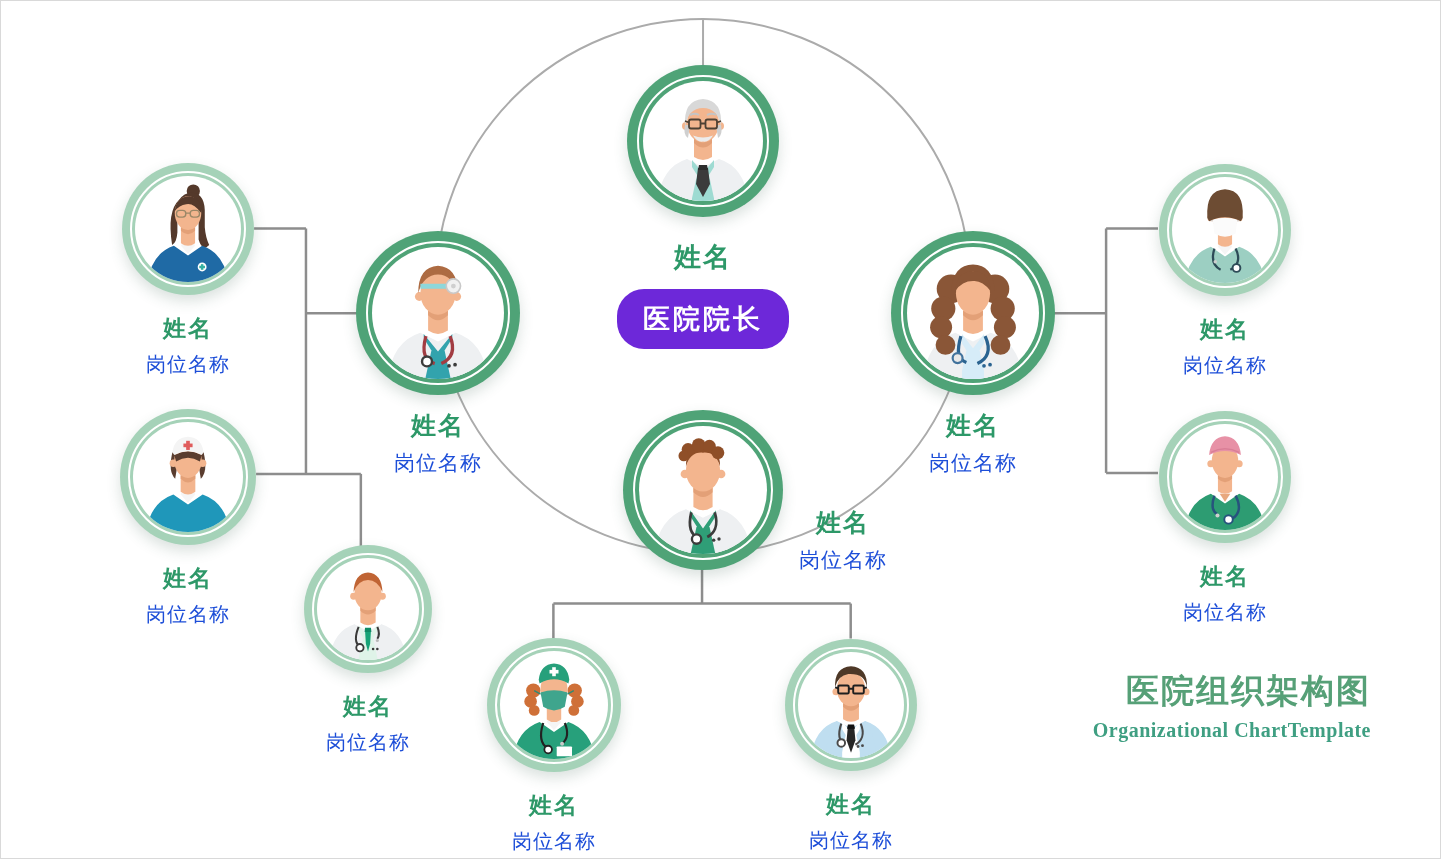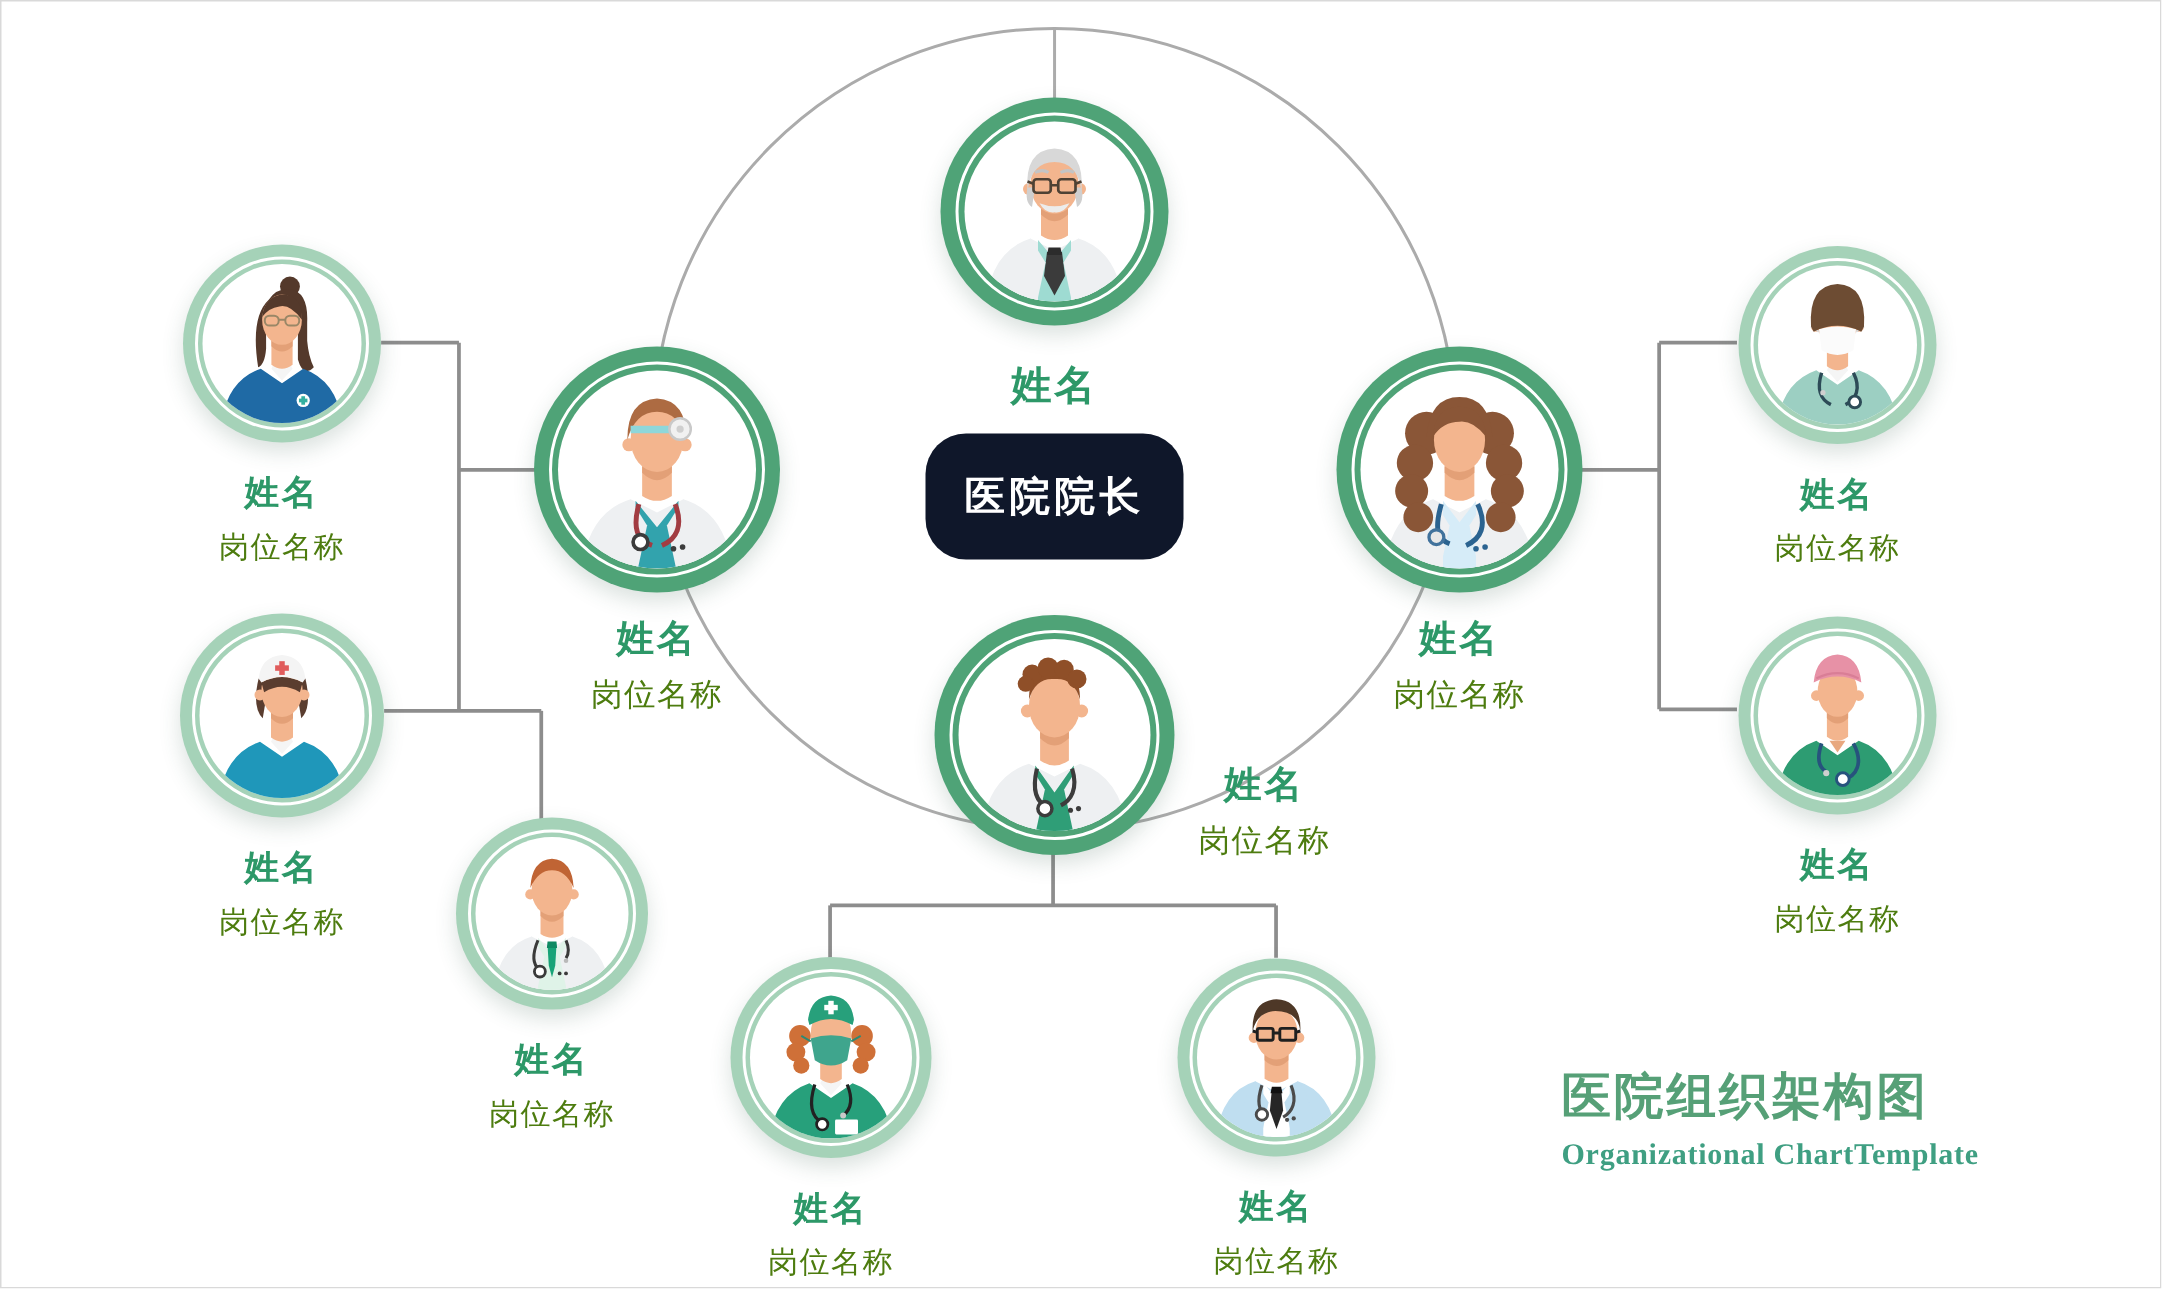--- a/index.html
+++ b/index.html
@@ -16,46 +16,46 @@
   .ring::before{content:"";position:absolute;border:2px solid #ffffff;border-radius:50%;}
   .ring-dark::before{inset:10px;}
   .ring-light::before{inset:8px;}
   .avatar{position:absolute;border-radius:50%;background:#ffffff;overflow:hidden;}
   .ring-dark .avatar{inset:16px;}
   .ring-light .avatar{inset:13px;}
   .avatar svg{position:absolute;inset:0;width:100%;height:100%;display:block;}
   .labels{position:absolute;top:100%;left:50%;transform:translateX(-50%);
           white-space:nowrap;text-align:center;}
   .name{font-weight:bold;color:#2d9868;letter-spacing:2px;}
-  .role{color:#4d7c0f;margin-top:7px;letter-spacing:1px;}
+  .role{color:#1d4ed8;margin-top:7px;letter-spacing:1px;}
   .root .labels{margin-top:22px;}
   .root .name{font-size:27px;}
   .branch .labels{margin-top:14px;}
   .branch .name{font-size:25px;}
   .branch .role{font-size:21px;}
   .leaf .labels{margin-top:18px;}
   .leaf .name{font-size:23px;}
   .leaf .role{font-size:20px;}
-  .badge{display:inline-block;margin-top:14px;background:#0f172a;color:#ffffff;
+  .badge{display:inline-block;margin-top:14px;background:#6d28d9;color:#ffffff;
          font-size:27px;font-weight:bold;letter-spacing:3px;
-         padding:24px 26px;border-radius:27px;}
+         padding:12px 26px;border-radius:27px;}
   
   .n0{left:626px;top:64px;width:152px;height:152px;}
   .n1{left:355px;top:230px;width:164px;height:164px;}
   .n2{left:890px;top:230px;width:164px;height:164px;}
   .n3{left:622px;top:409px;width:160px;height:160px;}
   .n3 .labels{top:96px;left:100%;transform:none;margin:0 0 0 16px;}
   .n4{left:121px;top:162px;width:132px;height:132px;}
   .n5{left:119px;top:408px;width:136px;height:136px;}
   .n6{left:303px;top:544px;width:128px;height:128px;}
   .n7{left:486px;top:637px;width:134px;height:134px;}
   .n8{left:784px;top:638px;width:132px;height:132px;}
   .n9{left:1158px;top:163px;width:132px;height:132px;}
   .n10{left:1158px;top:410px;width:132px;height:132px;}
-  .title-block{position:absolute;left:1040px;top:708px;width:330px;text-align:left;}
+  .title-block{position:absolute;left:1040px;top:668px;width:330px;text-align:right;}
   .title-cn{font-size:33px;font-weight:bold;color:#56a077;letter-spacing:2px;}
   .title-en{font-size:20px;font-weight:bold;color:#3f9f82;margin-top:5px;letter-spacing:0.5px;font-family:Liberation Serif, serif;}
 </style>
 </head>
 <body>
 
 <div id="canvas">
 
   <svg class="connectors" viewBox="0 0 1441 859">
 

